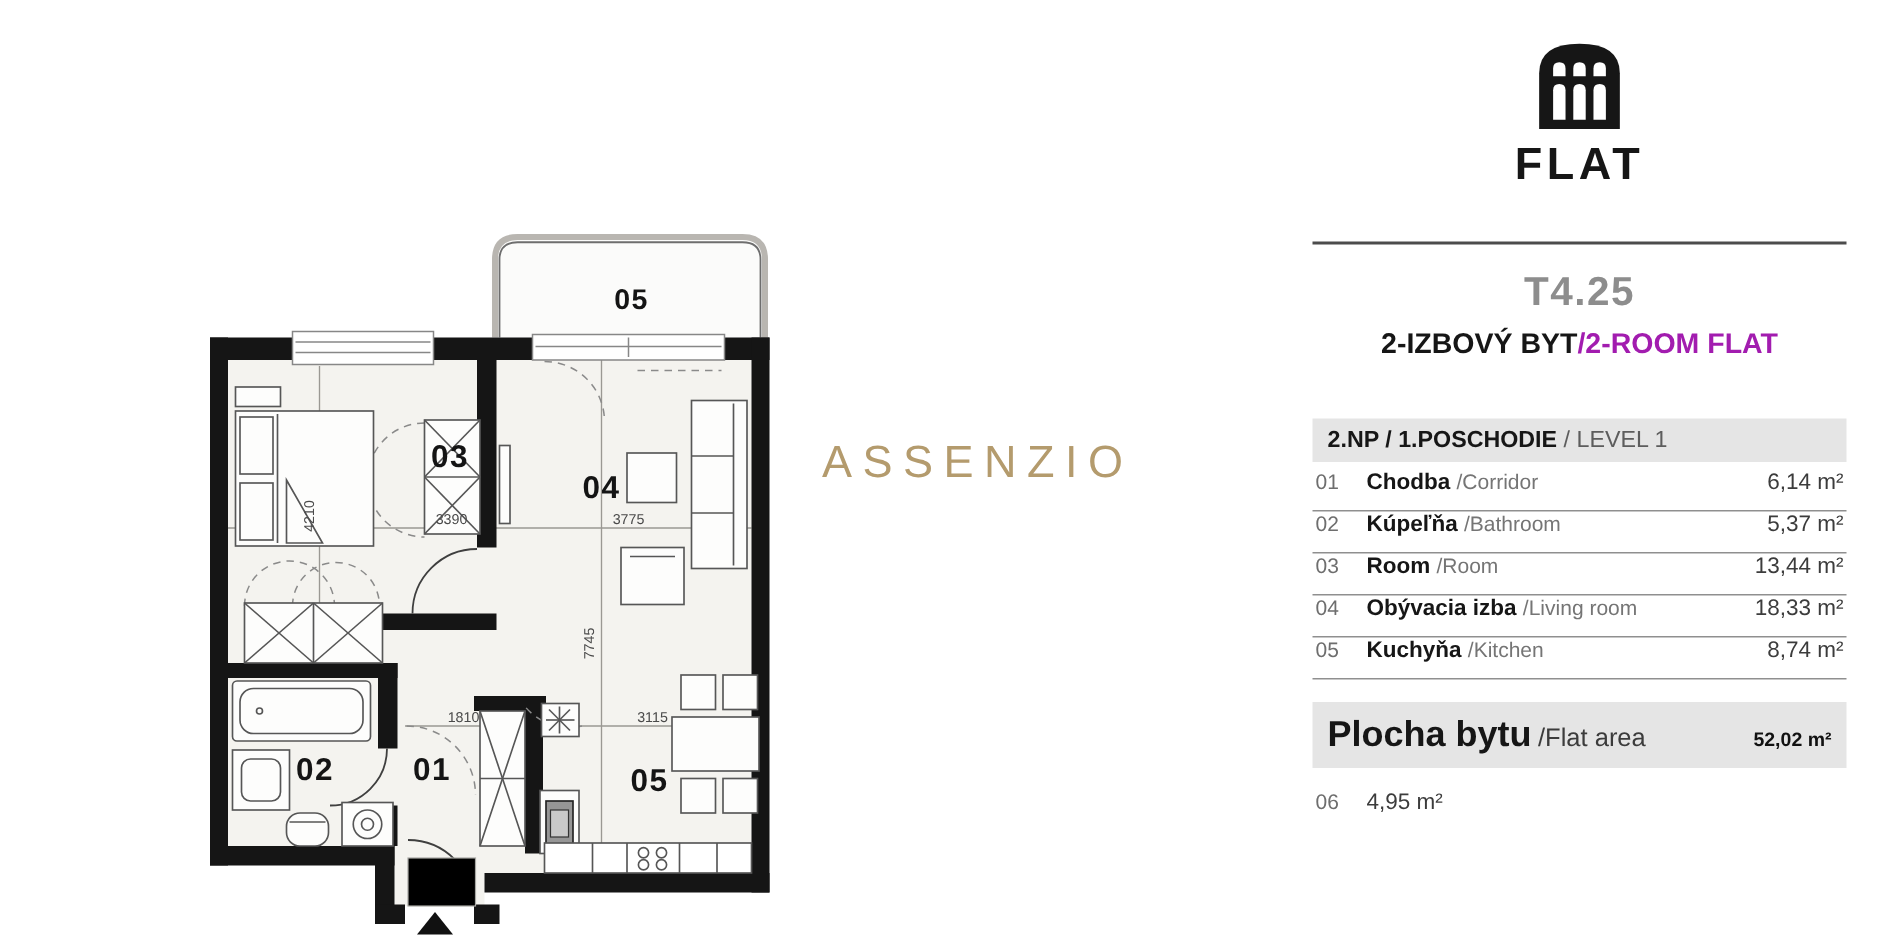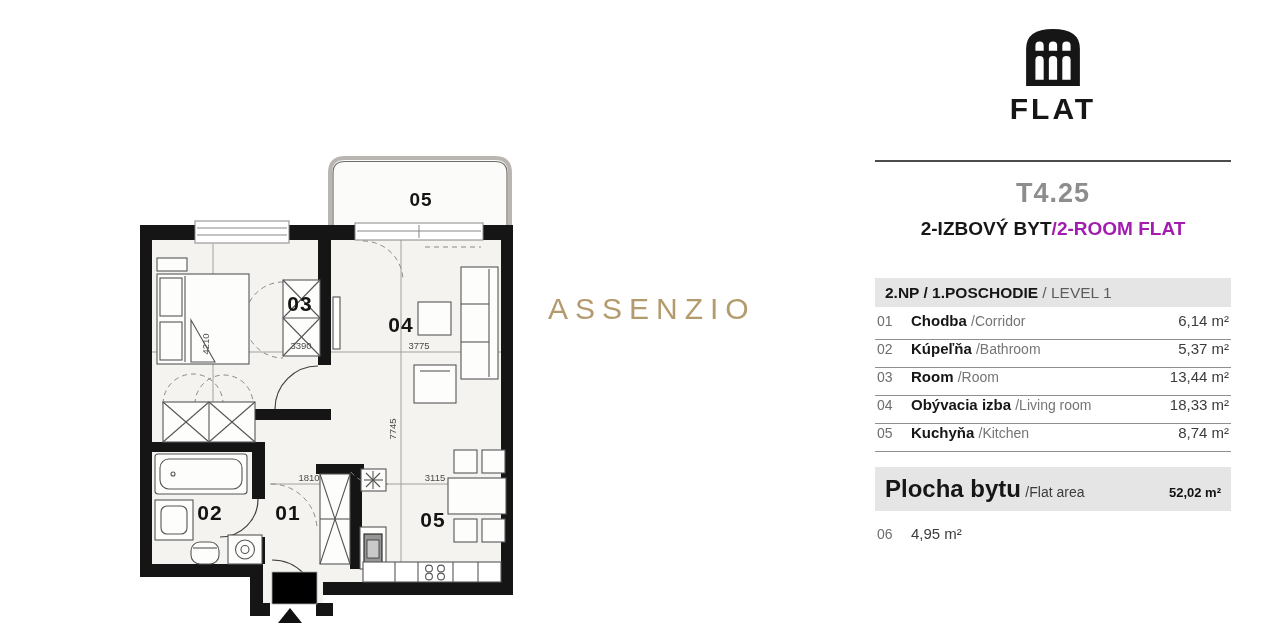--- a/index.html
+++ b/index.html
@@ -51,21 +51,21 @@
     border-bottom:1px solid #8f8f8f;
     padding:0 2px;font-size:15px;
   }
   .row .num{width:34px;color:#6e6e6e;font-size:14px;}
   .row .name{flex:1;white-space:nowrap;}
   .row .name .sk{font-weight:bold;color:#161616;}
   .row .name .en{color:#757575;font-size:14px;}
   .row .area{color:#3c3c3c;font-size:15px;}
   .bar-total{margin-top:15px;padding:8px 10px;}
   .bar-total .sk{font-size:24px;}
-  .bar-total .en{font-size:14px;color:#3c3c3c;}
+  .bar-total .en{font-size:17px;color:#3c3c3c;}
   .bar-total .area{font-weight:bold;font-size:13px;color:#111;}
   .row-extra{border-bottom:none;margin-top:14px;height:26px;}
 </style>
 </head>
 <body>
 
 <div class="plan">
 <svg viewBox="0 0 405 474" width="405" height="474">
 
   <g>

